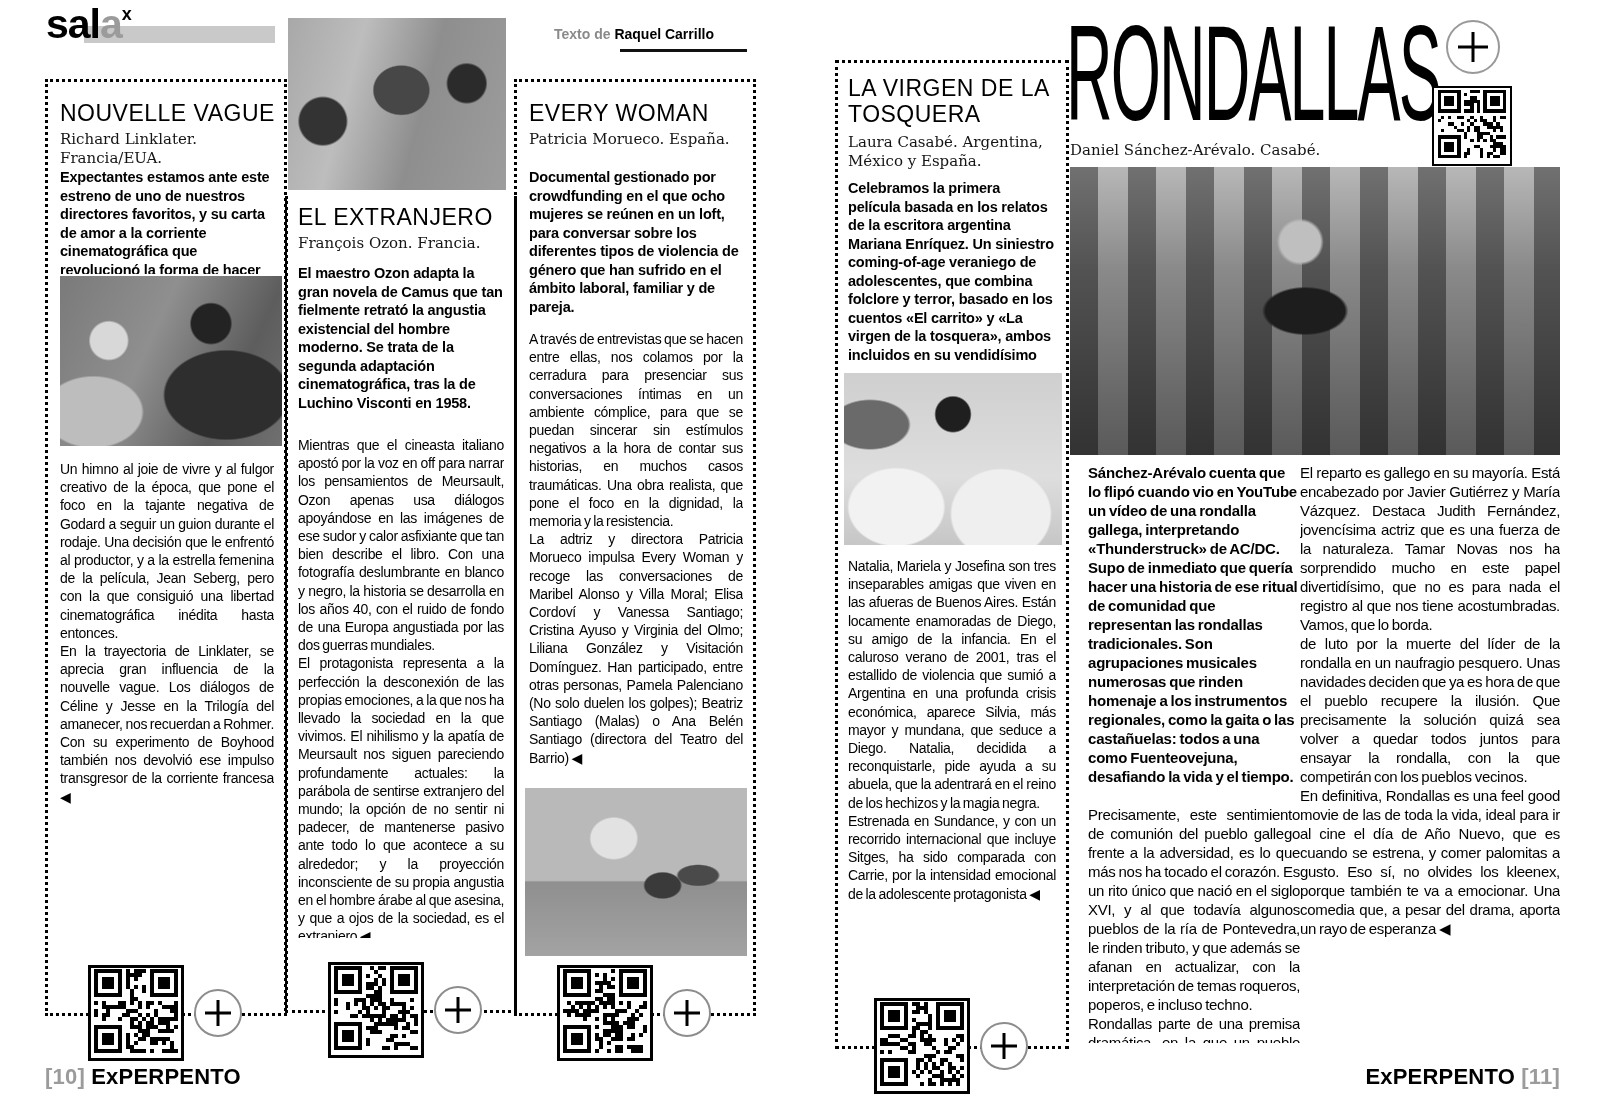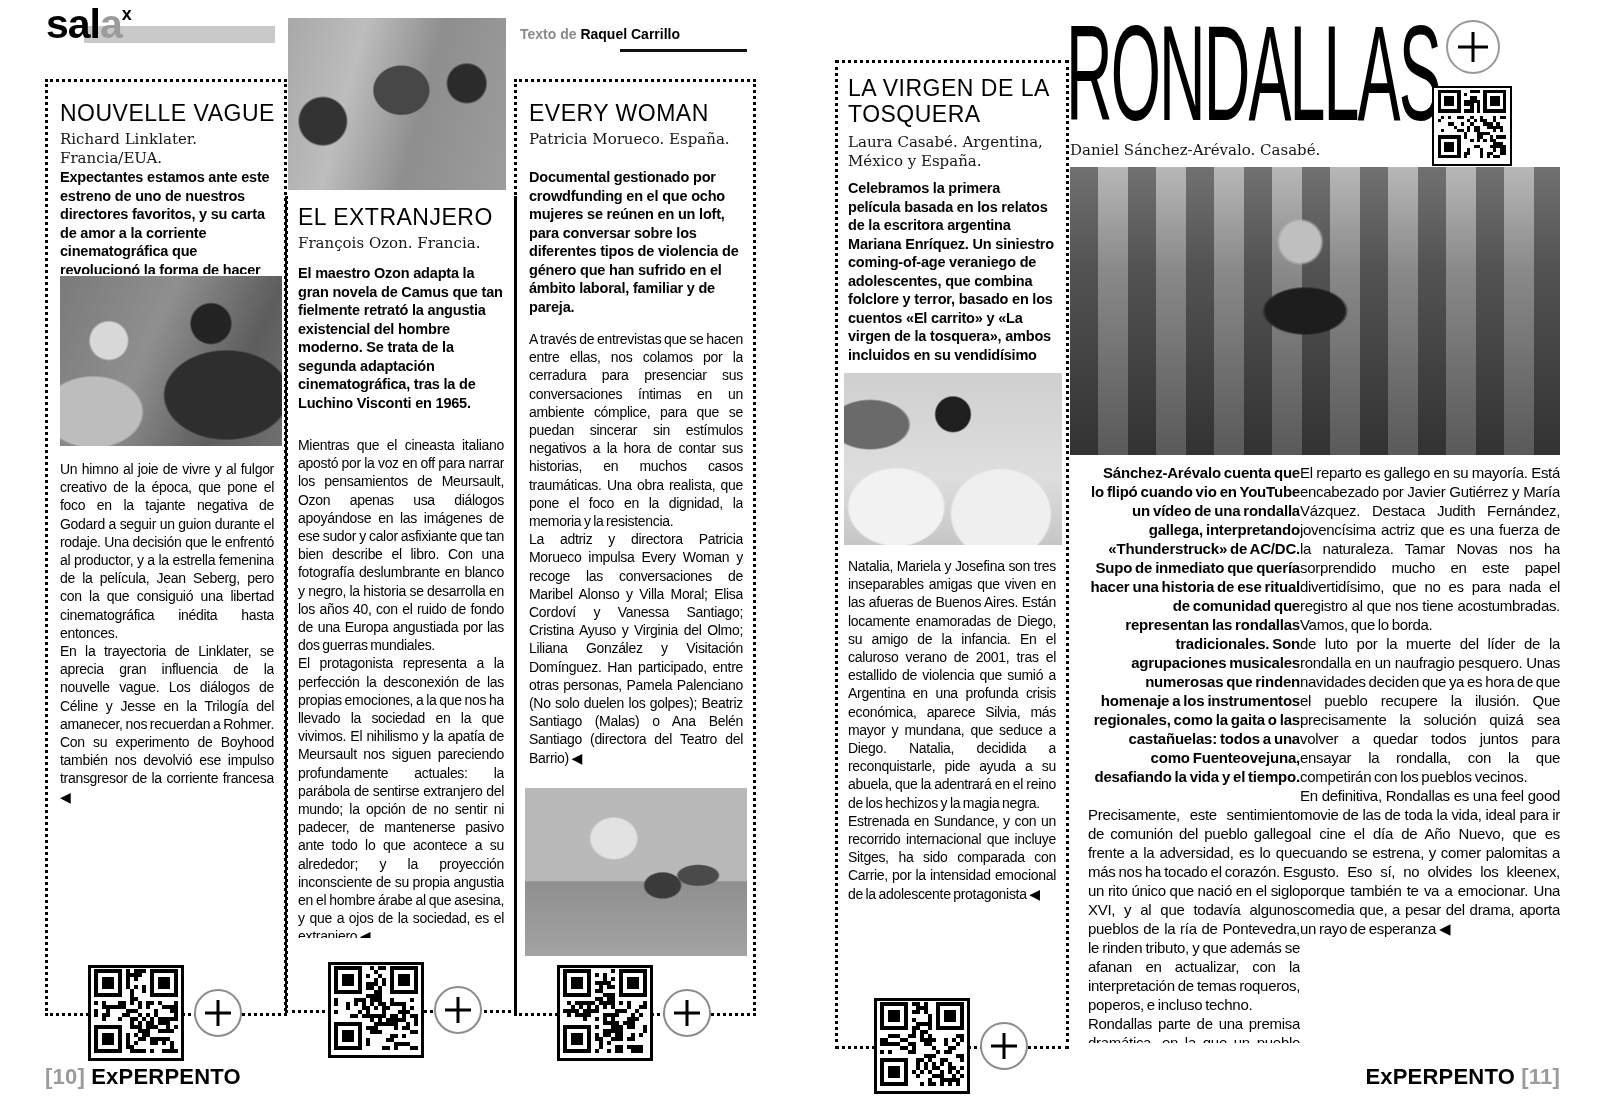--- a/index.html
+++ b/index.html
@@ -3,21 +3,21 @@
 <meta charset="utf-8">
 <style>
   html,body{margin:0;padding:0;background:#ffffff;}
   .spread{position:relative;width:1600px;height:1106px;background:#fff;overflow:hidden;
           font-family:"Liberation Sans",sans-serif;color:#000;border-radius:22px;}
   
   .sala-bar{position:absolute;left:84px;top:26px;width:191px;height:17px;background:#c9c9c9;}
   .sala{position:absolute;left:46px;top:4px;font-size:41px;font-weight:900;letter-spacing:-1px;line-height:1;}
   .sala .gray{color:#9b9b9b;}
   .sala sup{font-size:18px;vertical-align:18px;letter-spacing:0;}
-  .credit{position:absolute;left:520px;top:26px;width:228px;text-align:left;font-size:14px;font-weight:bold;}
+  .credit{position:absolute;left:520px;top:26px;width:228px;text-align:center;font-size:14px;font-weight:bold;}
   .credit .muted{color:#8a8a8a;}
   .credit-rule{position:absolute;left:620px;top:49px;width:127px;height:3px;background:#111;}
   
   .colbox{position:absolute;border:3px dotted #000;background:transparent;}
   .colbox.no-top{border-top:none;}
   .abs{position:absolute;}
   .a-title{margin:0;font-size:23px;font-weight:400;letter-spacing:.5px;line-height:26px;}
   .a-byline{font-family:"DejaVu Serif","Liberation Serif",serif;font-size:15px;line-height:19px;color:#151515;}
   .a-intro{font-weight:bold;font-size:14.5px;line-height:18.5px;letter-spacing:-.2px;overflow:hidden;}
   .a-body{font-size:14px;line-height:18.2px;letter-spacing:-.3px;word-spacing:-1px;
@@ -67,21 +67,21 @@
   .plus-circle.lg .ph{width:30px;}
   .plus-circle.lg .pv{height:30px;}
   
   .ron-title{position:absolute;left:1066px;top:6px;height:142px;overflow:visible;}
   .ron-title span{display:inline-block;font-size:104px;font-weight:400;letter-spacing:-3px;line-height:1;
                   transform:scale(.62,1.3);transform-origin:top left;white-space:nowrap;}
   .ron-col{position:absolute;font-size:15px;line-height:19px;letter-spacing:-.3px;word-spacing:-1px;
            text-align:justify;overflow:hidden;hyphens:auto;}
   .ron-col p{margin:0;}
   .ron-col .lead{font-weight:bold;font-size:15px;line-height:19px;letter-spacing:-.2px;
-                 text-align:right;margin-bottom:19px;}
+                 text-align:left;margin-bottom:19px;}
   
   .folio{position:absolute;top:1064px;font-size:22px;font-weight:800;letter-spacing:.2px;}
   .folio .muted{color:#9b9b9b;}
 </style>
 </head>
 <body>
 
 <div class="spread">
 
   <div class="sala-bar"></div>
@@ -237,21 +237,21 @@
           <span class="ph"></span>
           <span class="pv"></span>
         </div>
     </div>
   </section>
 
   <div class="photo p-pool abs" style="left:288px;top:18px;width:218px;height:172px;"></div>
   <section class="colbox no-top" style="left:285px;top:196px;width:226px;height:814px;">
     <h2 class="a-title abs" style="left:10px;top:8px;right:8px;">EL EXTRANJERO</h2>
     <div class="a-byline abs" style="left:10px;top:38px;right:8px;">François Ozon. Francia.</div>
-    <div class="a-intro abs" style="left:10px;top:68px;right:10px;height:164px;">El maestro Ozon adapta la gran novela de Camus que tan fielmente retrató la angustia existencial del hombre moderno. Se trata de la segunda adaptación cinematográfica, tras la de Luchino Visconti en 1965.</div>
+    <div class="a-intro abs" style="left:10px;top:68px;right:10px;height:164px;">El maestro Ozon adapta la gran novela de Camus que tan fielmente retrató la angustia existencial del hombre moderno. Se trata de la segunda adaptación cinematográfica, tras la de Luchino Visconti en 1958.</div>
     <div class="a-body abs" style="left:10px;top:240px;right:10px;height:502px;">
       <p>Mientras que el cineasta italiano apostó por la voz en off para narrar los pensamientos de Meursault, Ozon apenas usa diálogos apoyándose en las imágenes de ese sudor y calor asfixiante que tan bien describe el libro. Con una fotografía deslumbrante en blanco y negro, la historia se desarrolla en los años 40, con el ruido de fondo de una Europa angustiada por las dos guerras mundiales.</p>
       <p>El protagonista representa a la perfección la desconexión de las propias emociones, a la que nos ha llevado la sociedad en la que vivimos. El nihilismo y la apatía de Meursault nos siguen pareciendo profundamente actuales: la parábola de sentirse extranjero del mundo; la opción de no sentir ni padecer, de mantenerse pasivo ante todo lo que acontece a su alrededor; y la proyección inconsciente de su propia angustia en el hombre árabe al que asesina, y que a ojos de la sociedad, es el extranjero ◀</p>
     </div>
     <div class="qr-row" style="left:40px;bottom:-48px;">
       <div class="qr-box">
           <div class="qr-code"><svg xmlns="http://www.w3.org/2000/svg" width="84" height="84" viewBox="0 0 84 84" shape-rendering="crispEdges" fill="#000">
               <rect x="36" y="0" width="4" height="4"></rect>
               <rect x="44" y="0" width="4" height="4"></rect>
               <rect x="48" y="0" width="4" height="4"></rect>

